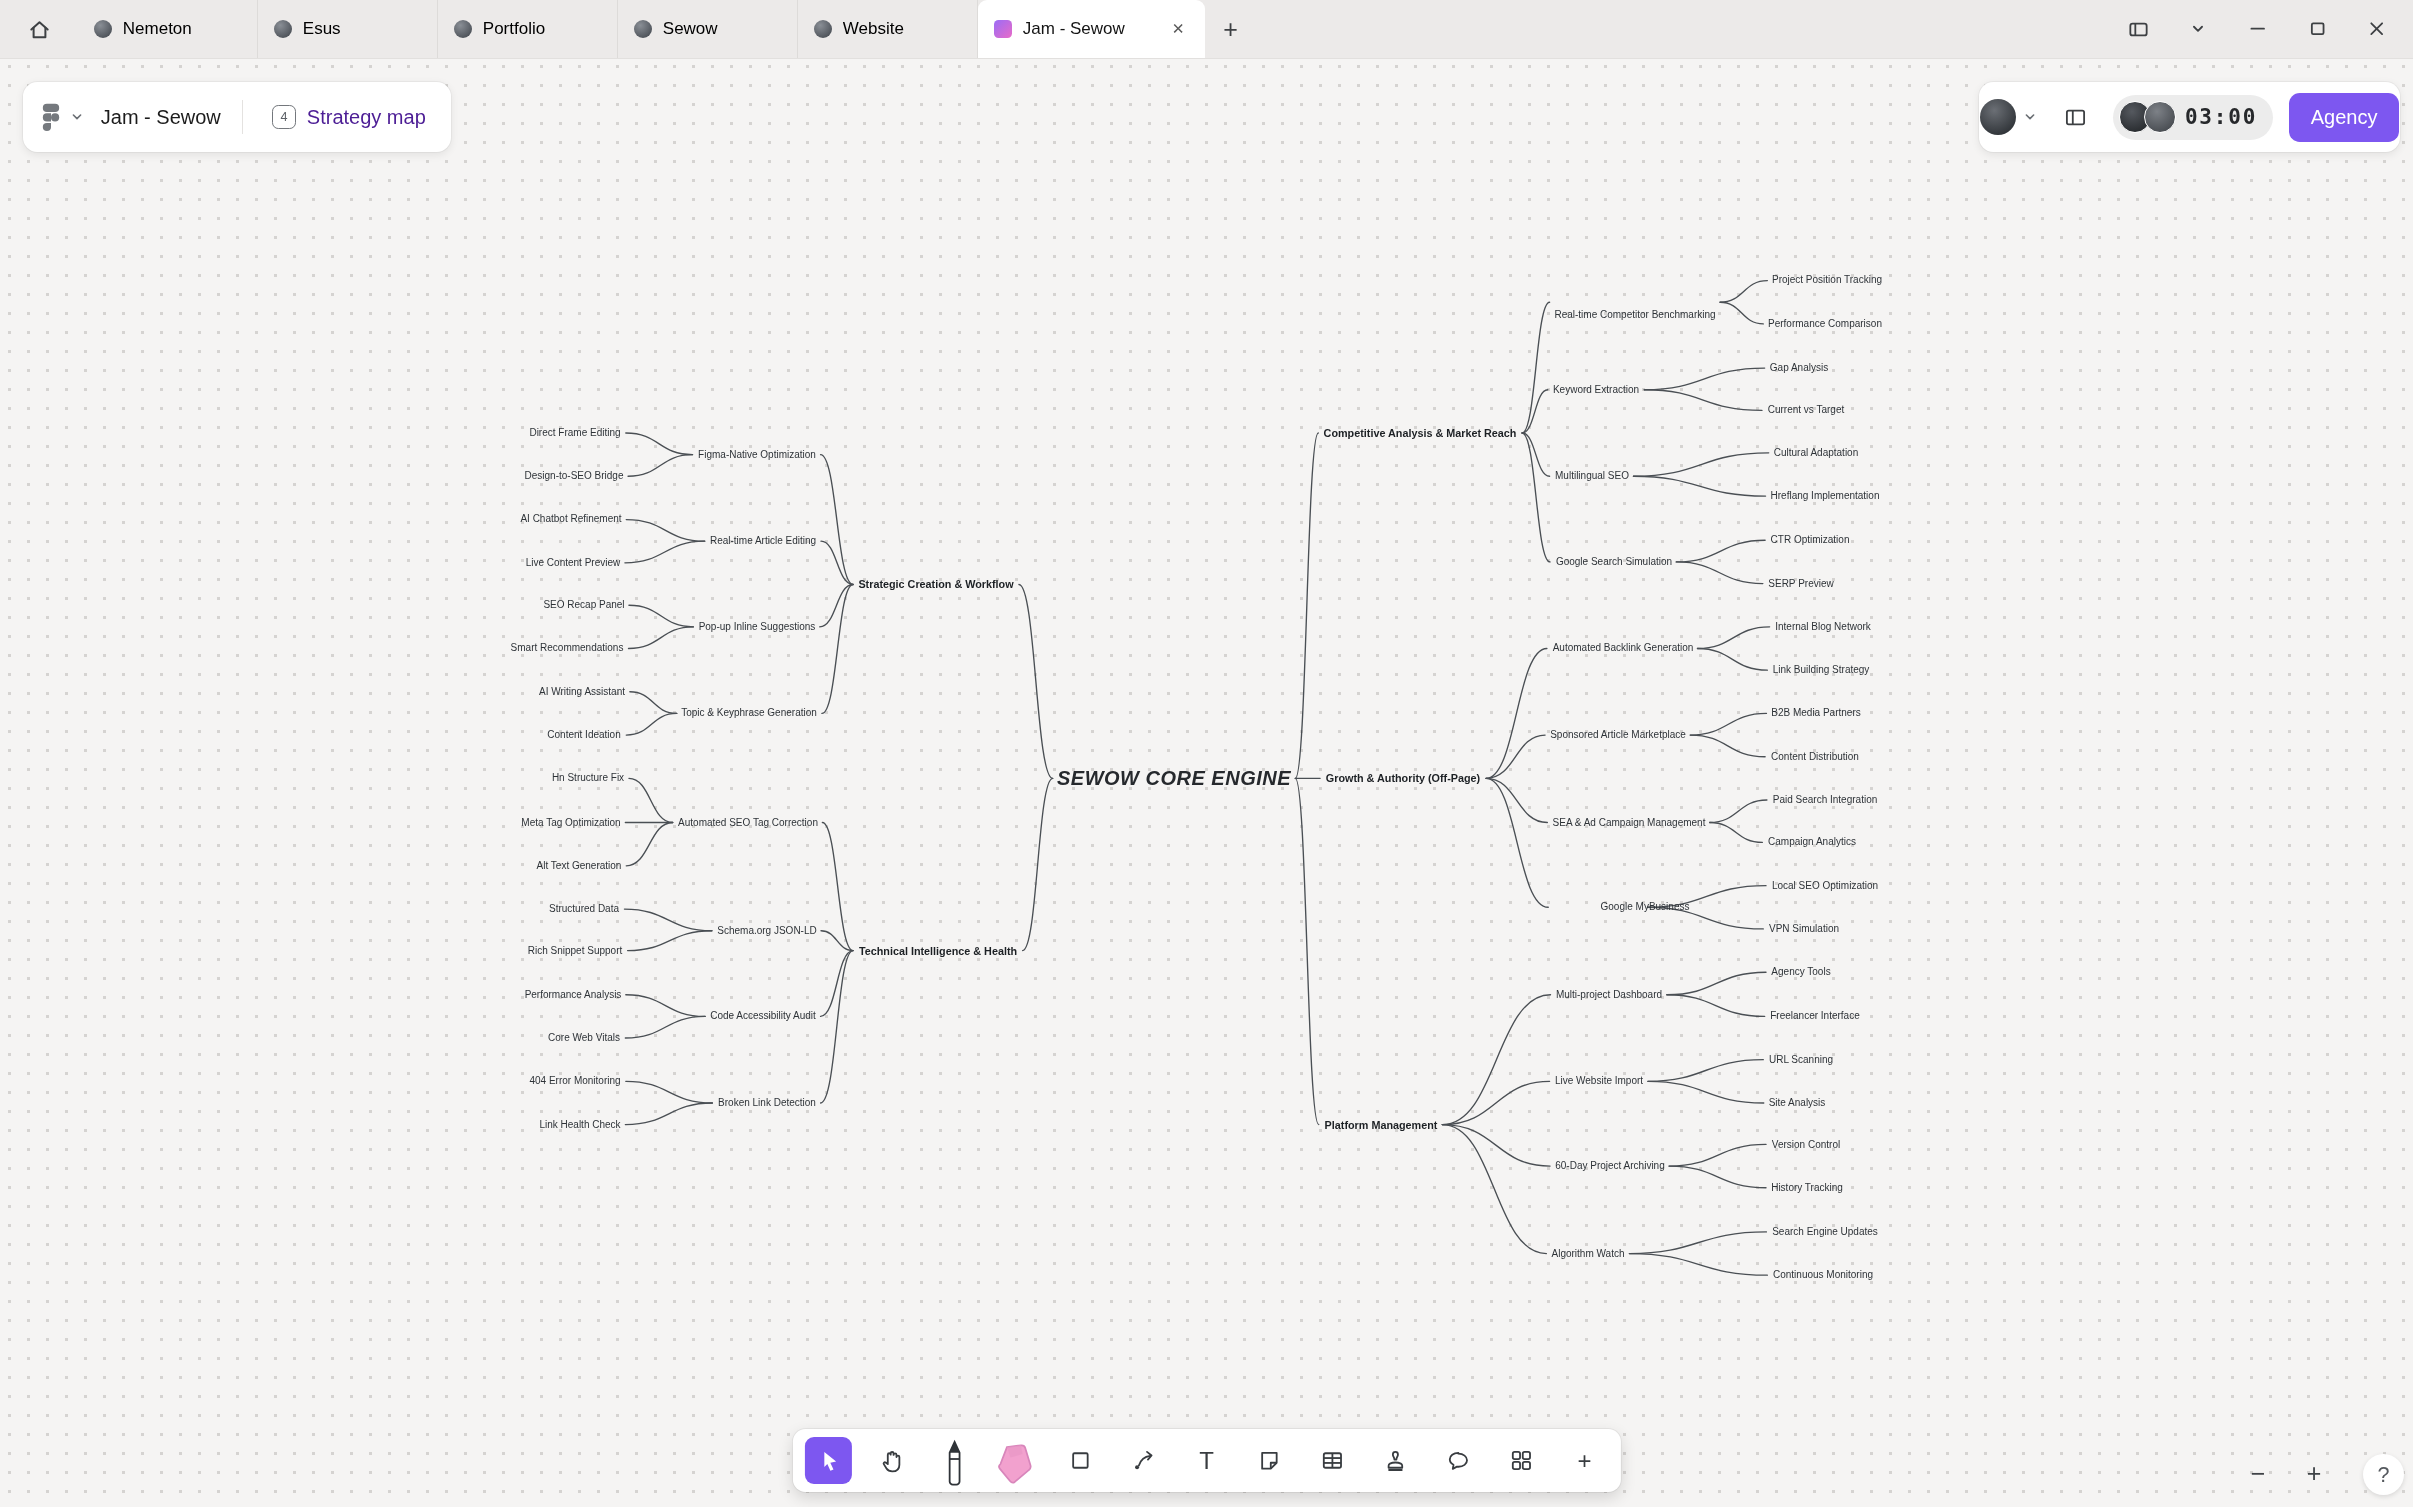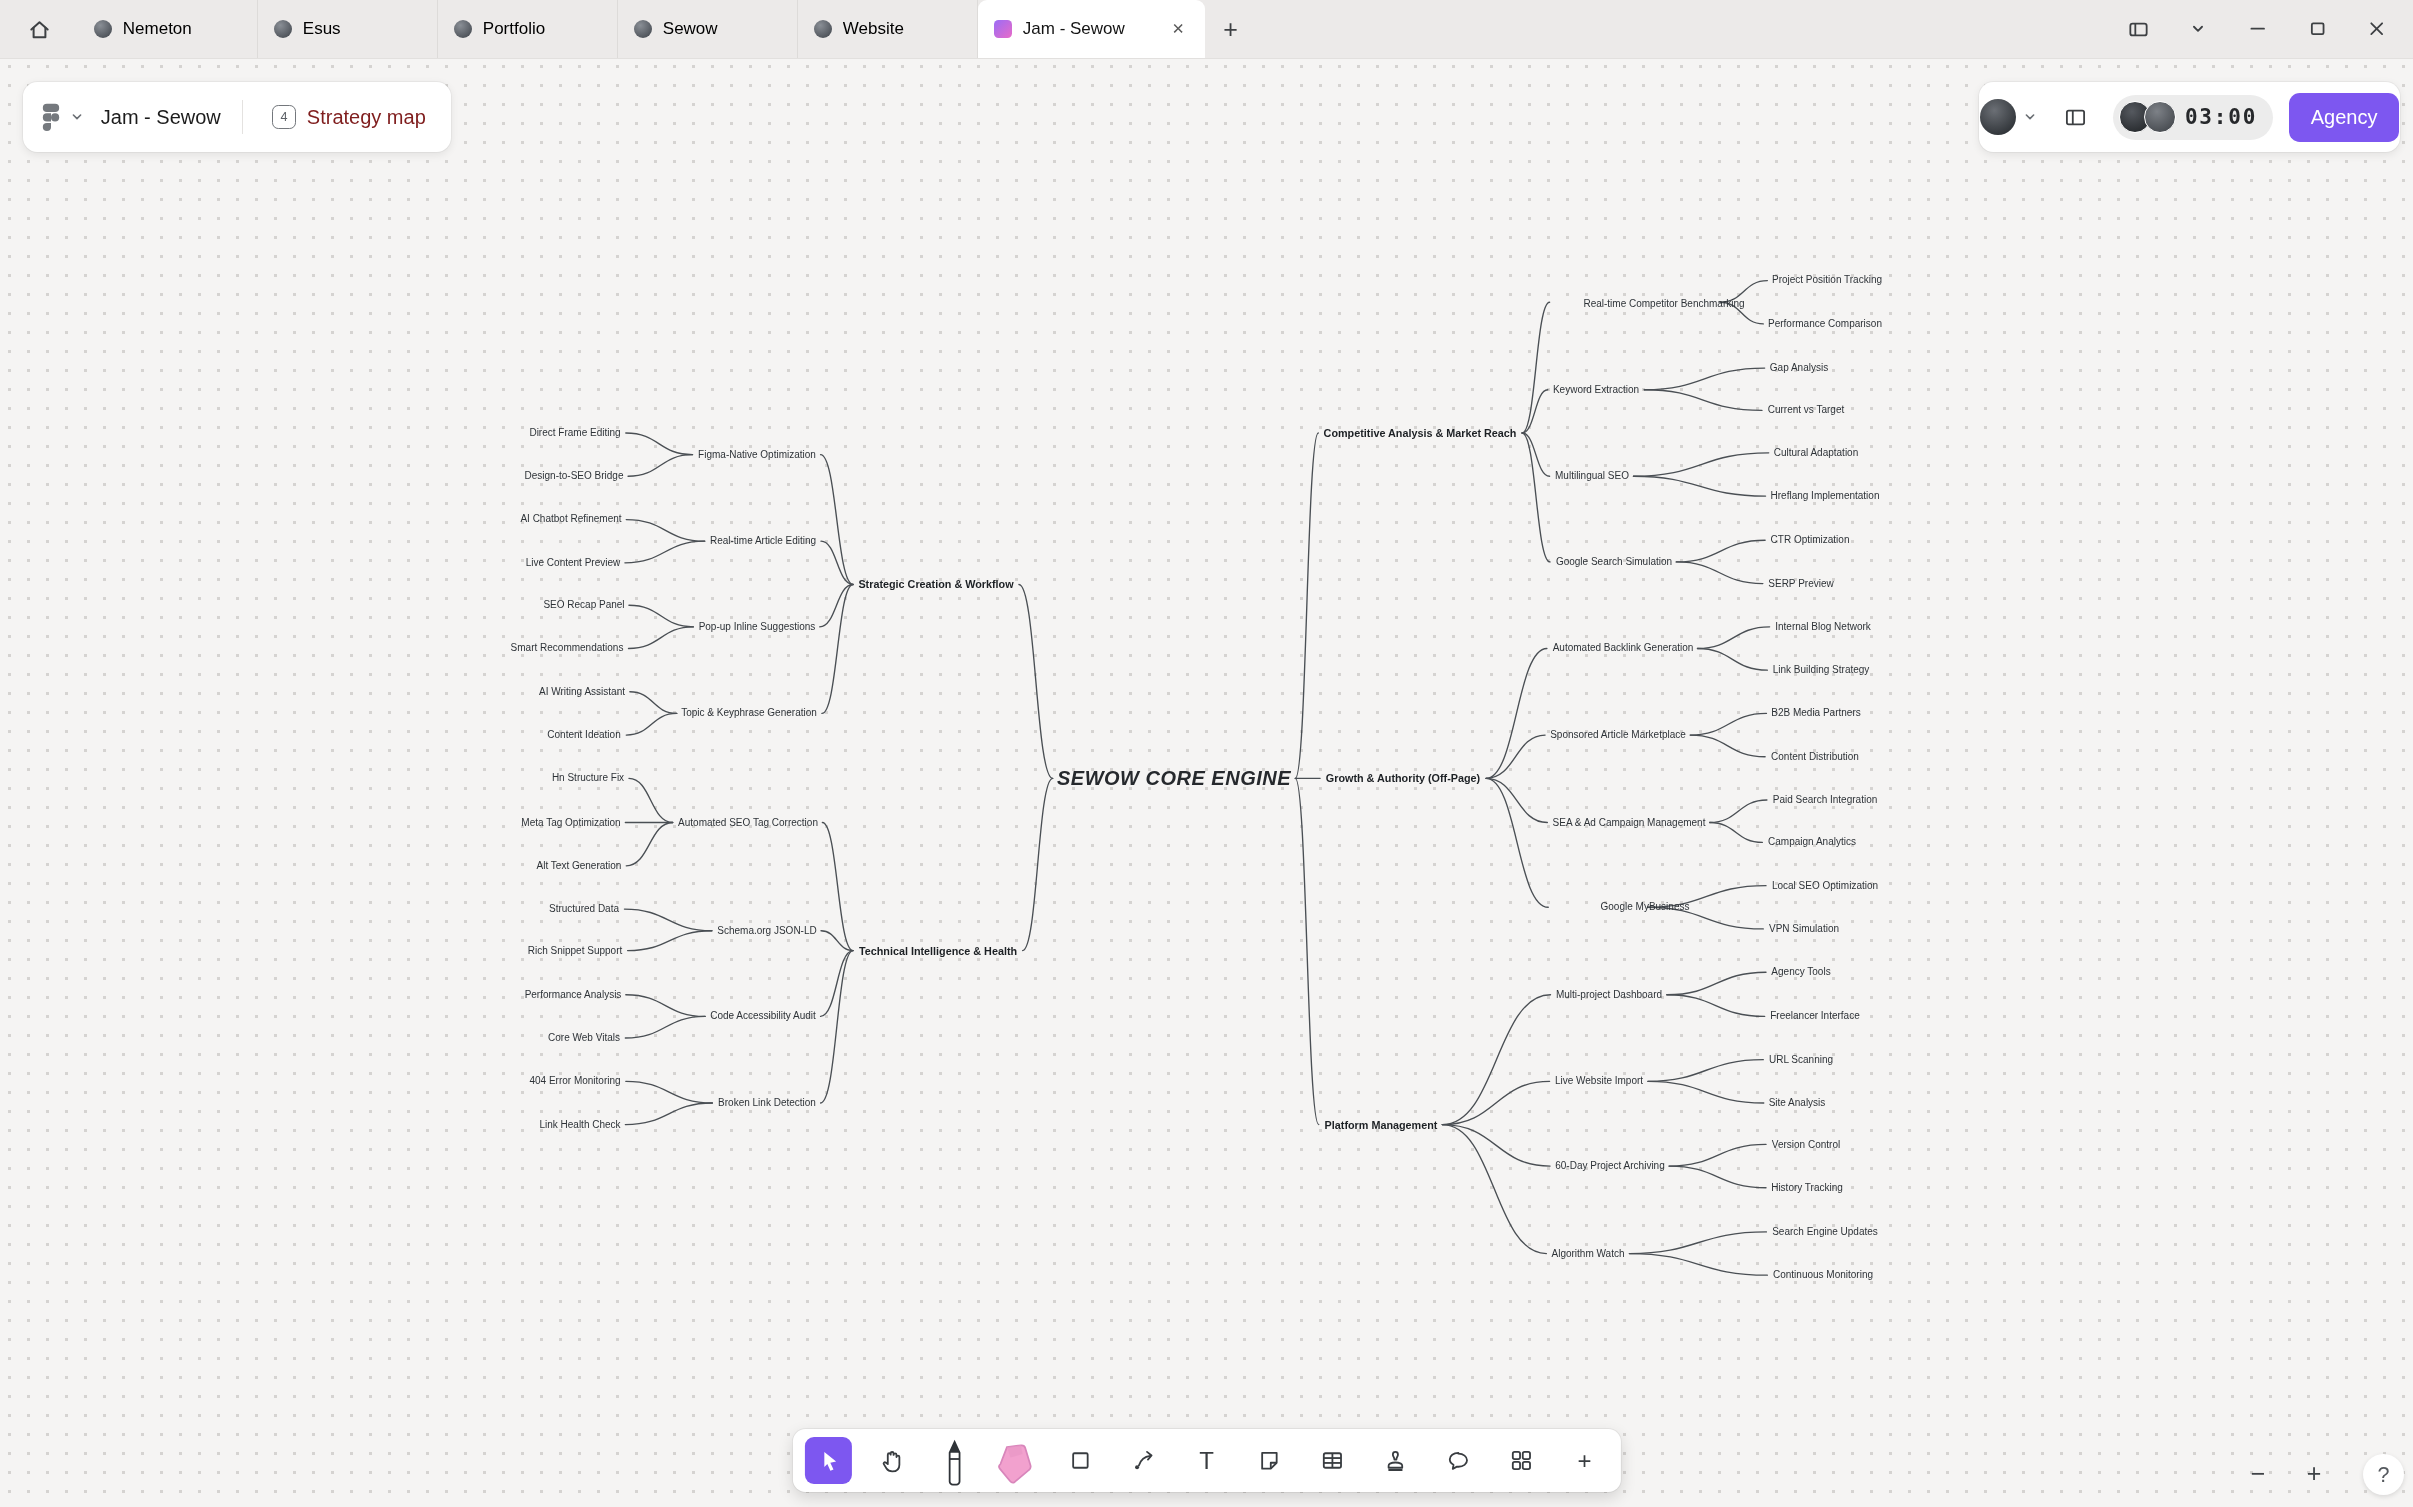--- a/index.html
+++ b/index.html
@@ -40,21 +40,21 @@
   
   .float-card { position:absolute; top:82px; height:70px; background:#fff; border-radius:14.4px;
     box-shadow:0 2.7px 9px rgba(0,0,0,.08), 0 0 0 0.9px rgba(0,0,0,.04);
     display:flex; align-items:center; z-index:5; }
   #file-card { left:23.4px; padding:0 18px 0 9px; gap:7.2px; }
   .menu-chip { display:flex; align-items:center; gap:7.2px; background:none; border:none; padding:7.2px 9px; border-radius:9px; }
   .file-title { font-size:20px; font-weight:500; color:#1c1c1c; white-space:nowrap; }
   .vdiv { width:0.9px; height:34px; background:#e4e2e0; margin:0 14.4px; }
   .board-chip { display:flex; align-items:center; gap:10.8px; background:none; border:none; padding:5.4px 7.2px; border-radius:9px; }
   .page-badge { width:24px; height:24px; border:1.4px solid #73777c; border-radius:6.3px; display:flex; align-items:center; justify-content:center; font-size:12.6px; color:#5c6066; }
-  .board-name { font-size:20px; color:#7f1d1d; white-space:nowrap; }
+  .board-name { font-size:20px; color:#4c1d95; white-space:nowrap; }
 
   #session-card { right:13px; padding:0 1px; gap:16px;justify-content:flex-end; }
   .avatar-btn { display:flex; align-items:center; gap:5.4px; background:none; border:none; }
   .avatar { width:36px; height:36px; border-radius:50%; background:radial-gradient(circle at 40% 32%, #6b6f75, #1f2327); }
   .icon-btn { background:none; border:none; color:#3d4043; display:flex; align-items:center; justify-content:center; width:43px; height:43px; border-radius:9px; }
   .timer-pill { display:flex; align-items:center; gap:9px; height:45px; border-radius:22.5px; background:#ececec; border:none; padding:0 16px 0 6.3px; }
   .mini-avatar { width:32px; height:32px; border-radius:50%; border:1.8px solid #fff; flex:none; }
   .mini-avatar.a1 { background:radial-gradient(circle at 40% 32%, #55595f, #1c1f22); }
   .mini-avatar.a2 { background:radial-gradient(circle at 40% 32%, #7d8187, #3a3e43); margin-left:-16px; }
   .timer-text { font-family:"DejaVu Sans Mono", monospace; font-weight:bold; font-size:21px; letter-spacing:1.8px; color:#26282b; }
@@ -174,21 +174,21 @@
       <div class="node mid" style="left: 767px; top: 931px;">Schema.org JSON-LD</div>
       <div class="node leaf" style="left: 584px; top: 909px;">Structured Data</div>
       <div class="node leaf" style="left: 575px; top: 951px;">Rich Snippet Support</div>
       <div class="node mid" style="left: 763px; top: 1016px;">Code Accessibility Audit</div>
       <div class="node leaf" style="left: 573px; top: 995px;">Performance Analysis</div>
       <div class="node leaf" style="left: 584px; top: 1038px;">Core Web Vitals</div>
       <div class="node mid" style="left: 767px; top: 1103px;">Broken Link Detection</div>
       <div class="node leaf" style="left: 575px; top: 1081px;">404 Error Monitoring</div>
       <div class="node leaf" style="left: 580px; top: 1125px;">Link Health Check</div>
       <div class="node branch" style="left: 1420px; top: 433px;">Competitive Analysis &amp; Market Reach</div>
-      <div class="node mid" style="left: 1635px; top: 304px; margin-left: 29px;">Real-time Competitor Benchmarking</div>
+      <div class="node mid" style="left: 1635px; top: 315px;">Real-time Competitor Benchmarking</div>
       <div class="node leaf" style="left: 1827px; top: 280px;">Project Position Tracking</div>
       <div class="node leaf" style="left: 1825px; top: 324px;">Performance Comparison</div>
       <div class="node mid" style="left: 1596px; top: 390px;">Keyword Extraction</div>
       <div class="node leaf" style="left: 1799px; top: 368px;">Gap Analysis</div>
       <div class="node leaf" style="left: 1806px; top: 410px;">Current vs Target</div>
       <div class="node mid" style="left: 1592px; top: 476px;">Multilingual SEO</div>
       <div class="node leaf" style="left: 1816px; top: 453px;">Cultural Adaptation</div>
       <div class="node leaf" style="left: 1825px; top: 496px;">Hreflang Implementation</div>
       <div class="node mid" style="left: 1614px; top: 562px;">Google Search Simulation</div>
       <div class="node leaf" style="left: 1810px; top: 540px;">CTR Optimization</div>

